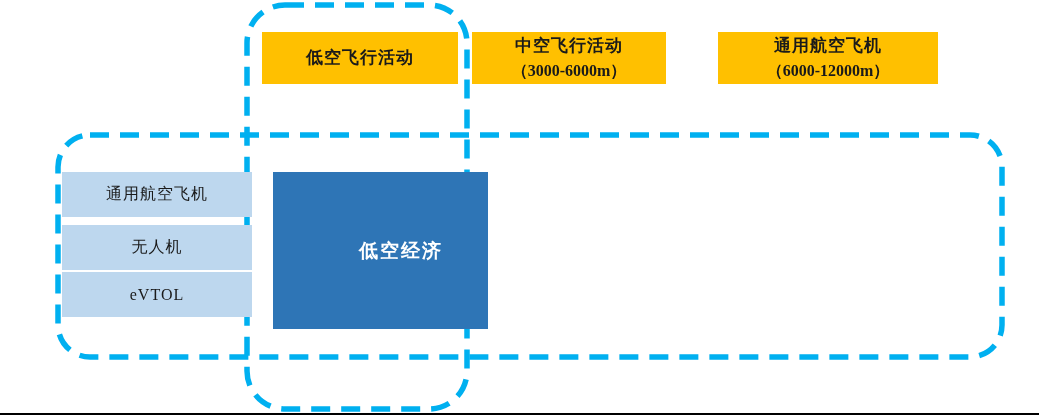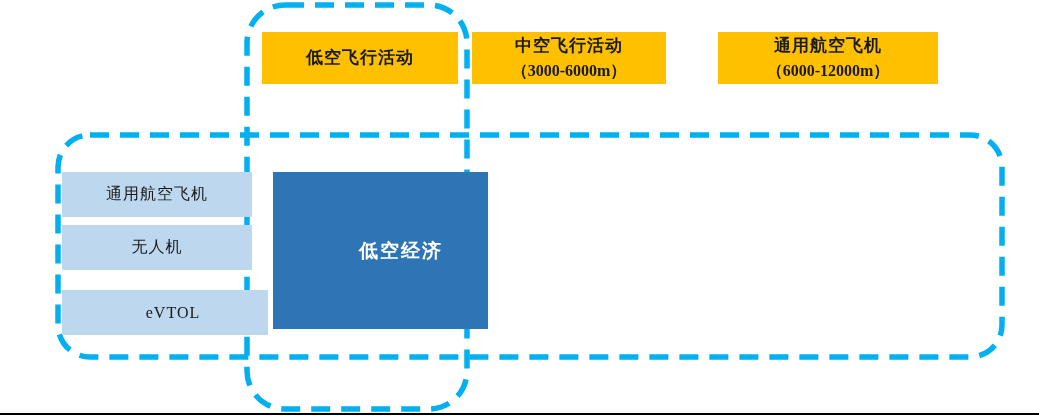--- a/index.html
+++ b/index.html
@@ -42,21 +42,21 @@
   .alt-3{left:718px;width:220px;}
   .aircraft-box{
     position:absolute;left:62px;width:190px;height:45px;z-index:2;
     background:var(--light-blue);
     display:flex;align-items:center;justify-content:center;
     color:var(--text-black);
     font-size:16px;letter-spacing:1px;
   }
   .ac-1{top:172px;}
   .ac-2{top:225px;}
-  .ac-3{top:290px;padding-left:16px;}
+  .ac-3{top:272px;}
   .economy-box{
     position:absolute;left:273px;top:172px;width:174px;height:157px;z-index:2;
     background:var(--dark-blue);
     display:flex;align-items:center;justify-content:center;
     color:var(--center-text);
     font-size:19px;font-weight:bold;letter-spacing:2px;padding-left:41px;
   }
   .bottom-rule{
     position:absolute;left:0;top:413px;width:1039px;height:2px;
     background:var(--rule-black);z-index:3;

